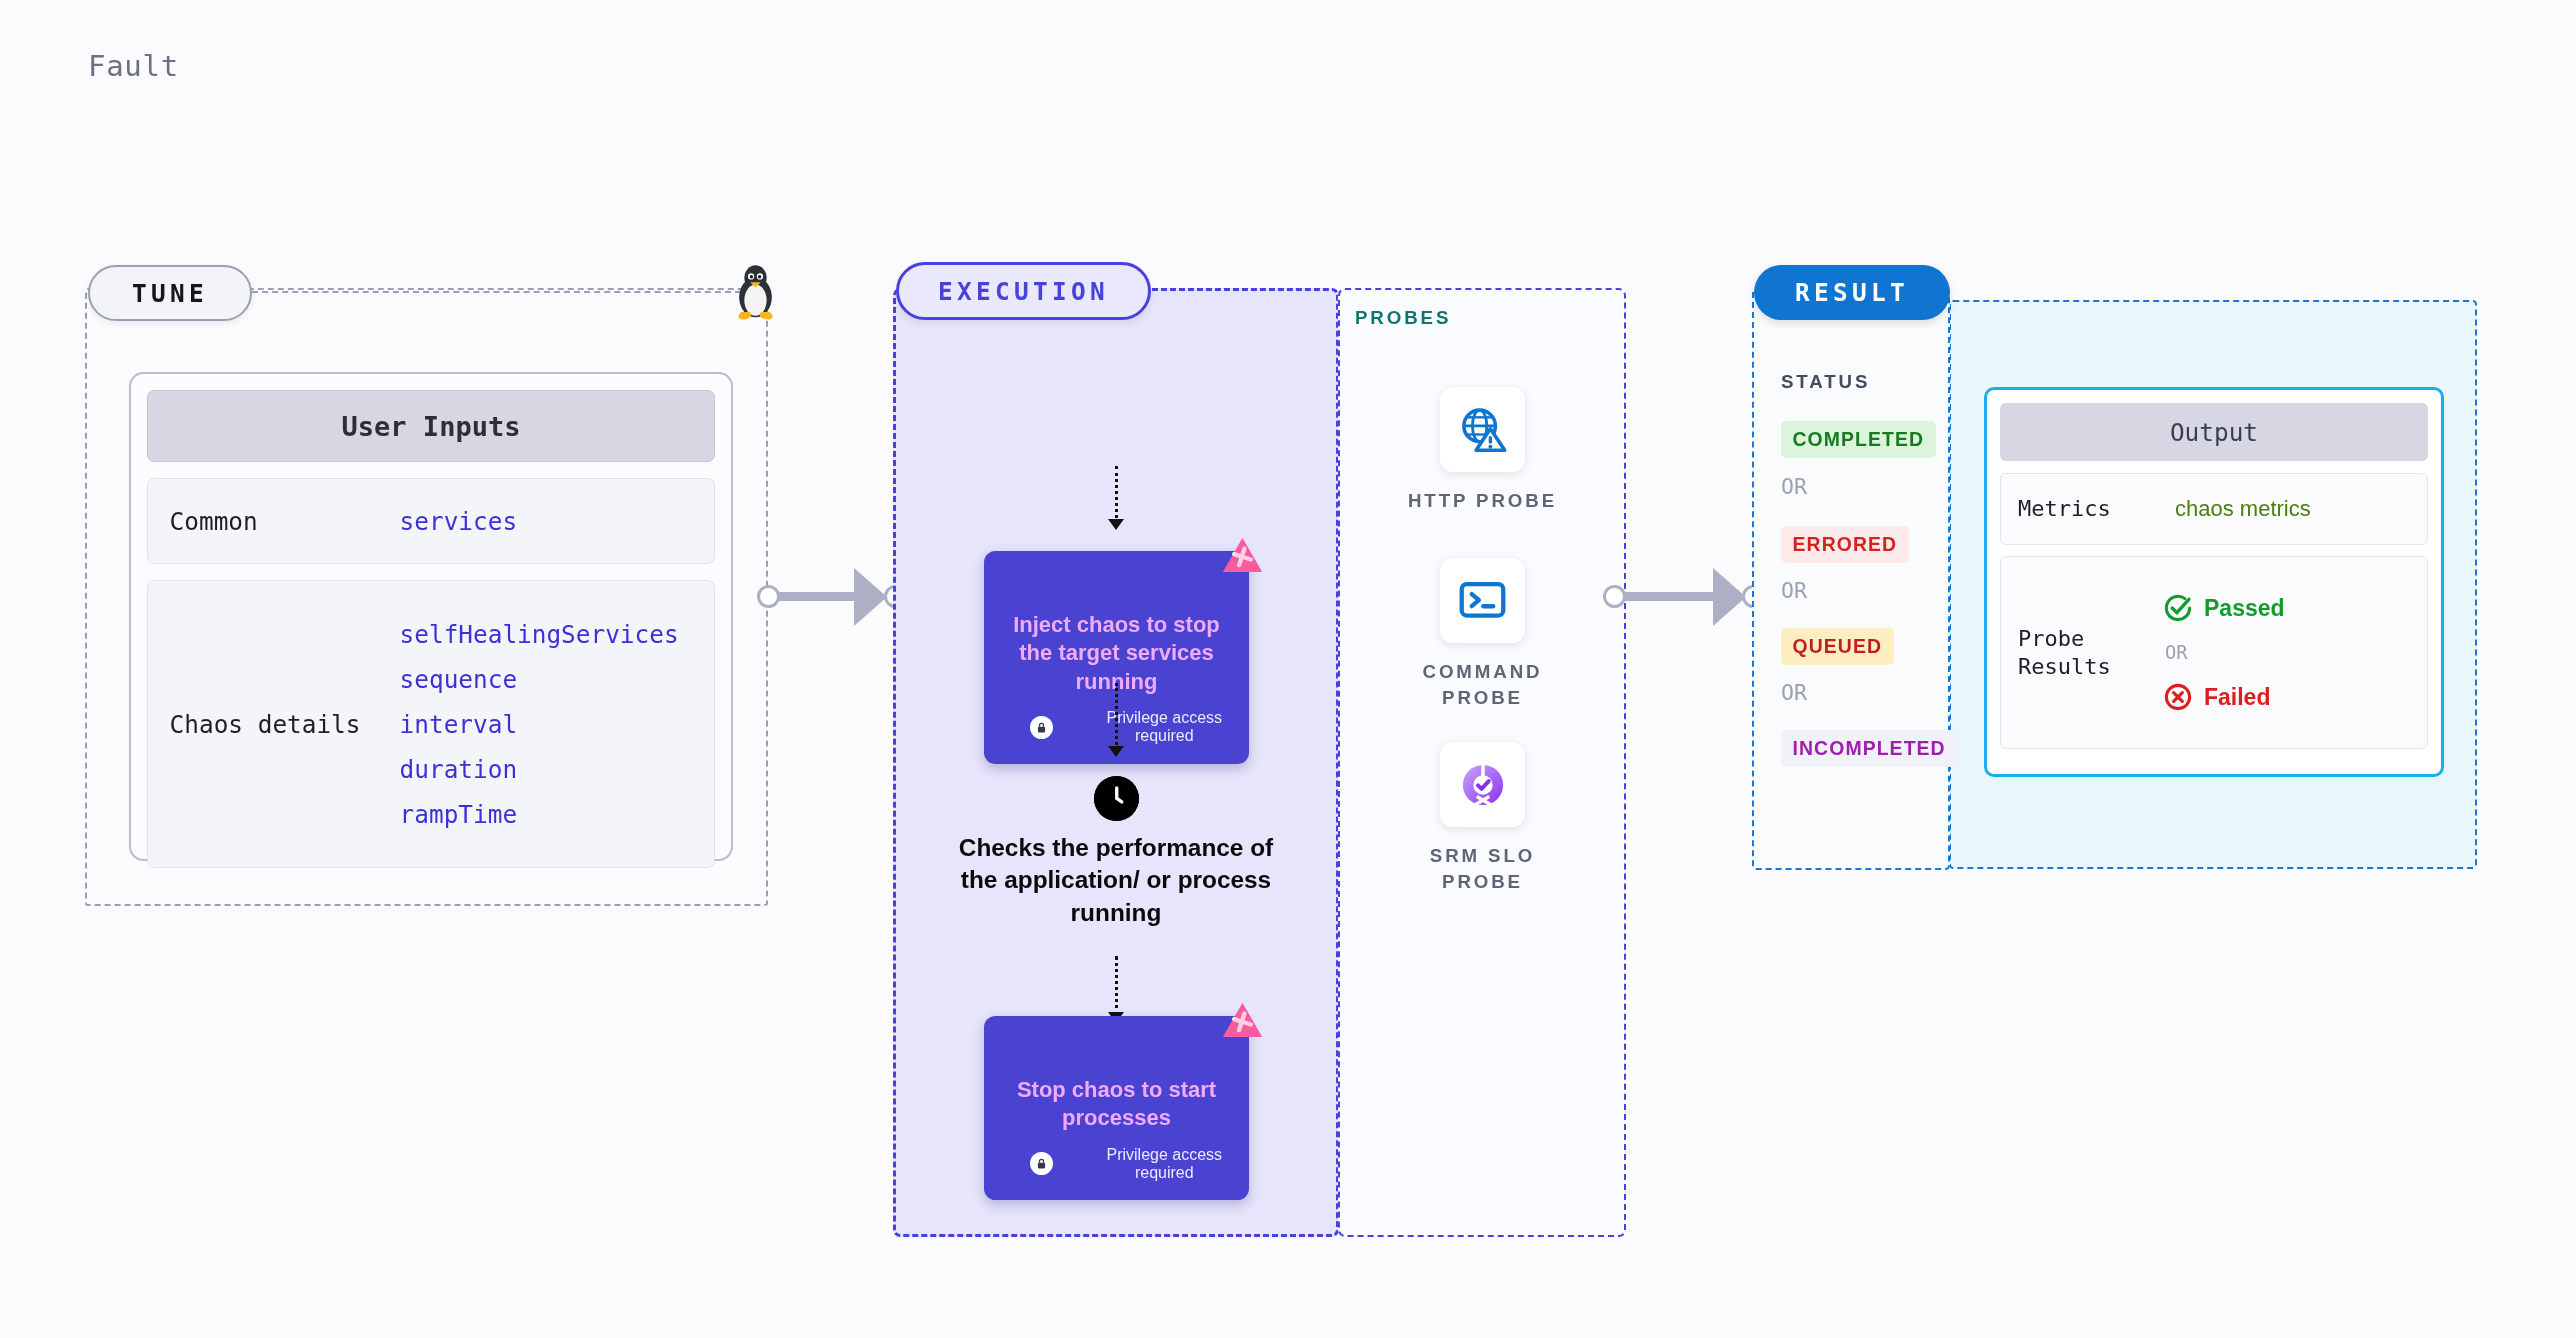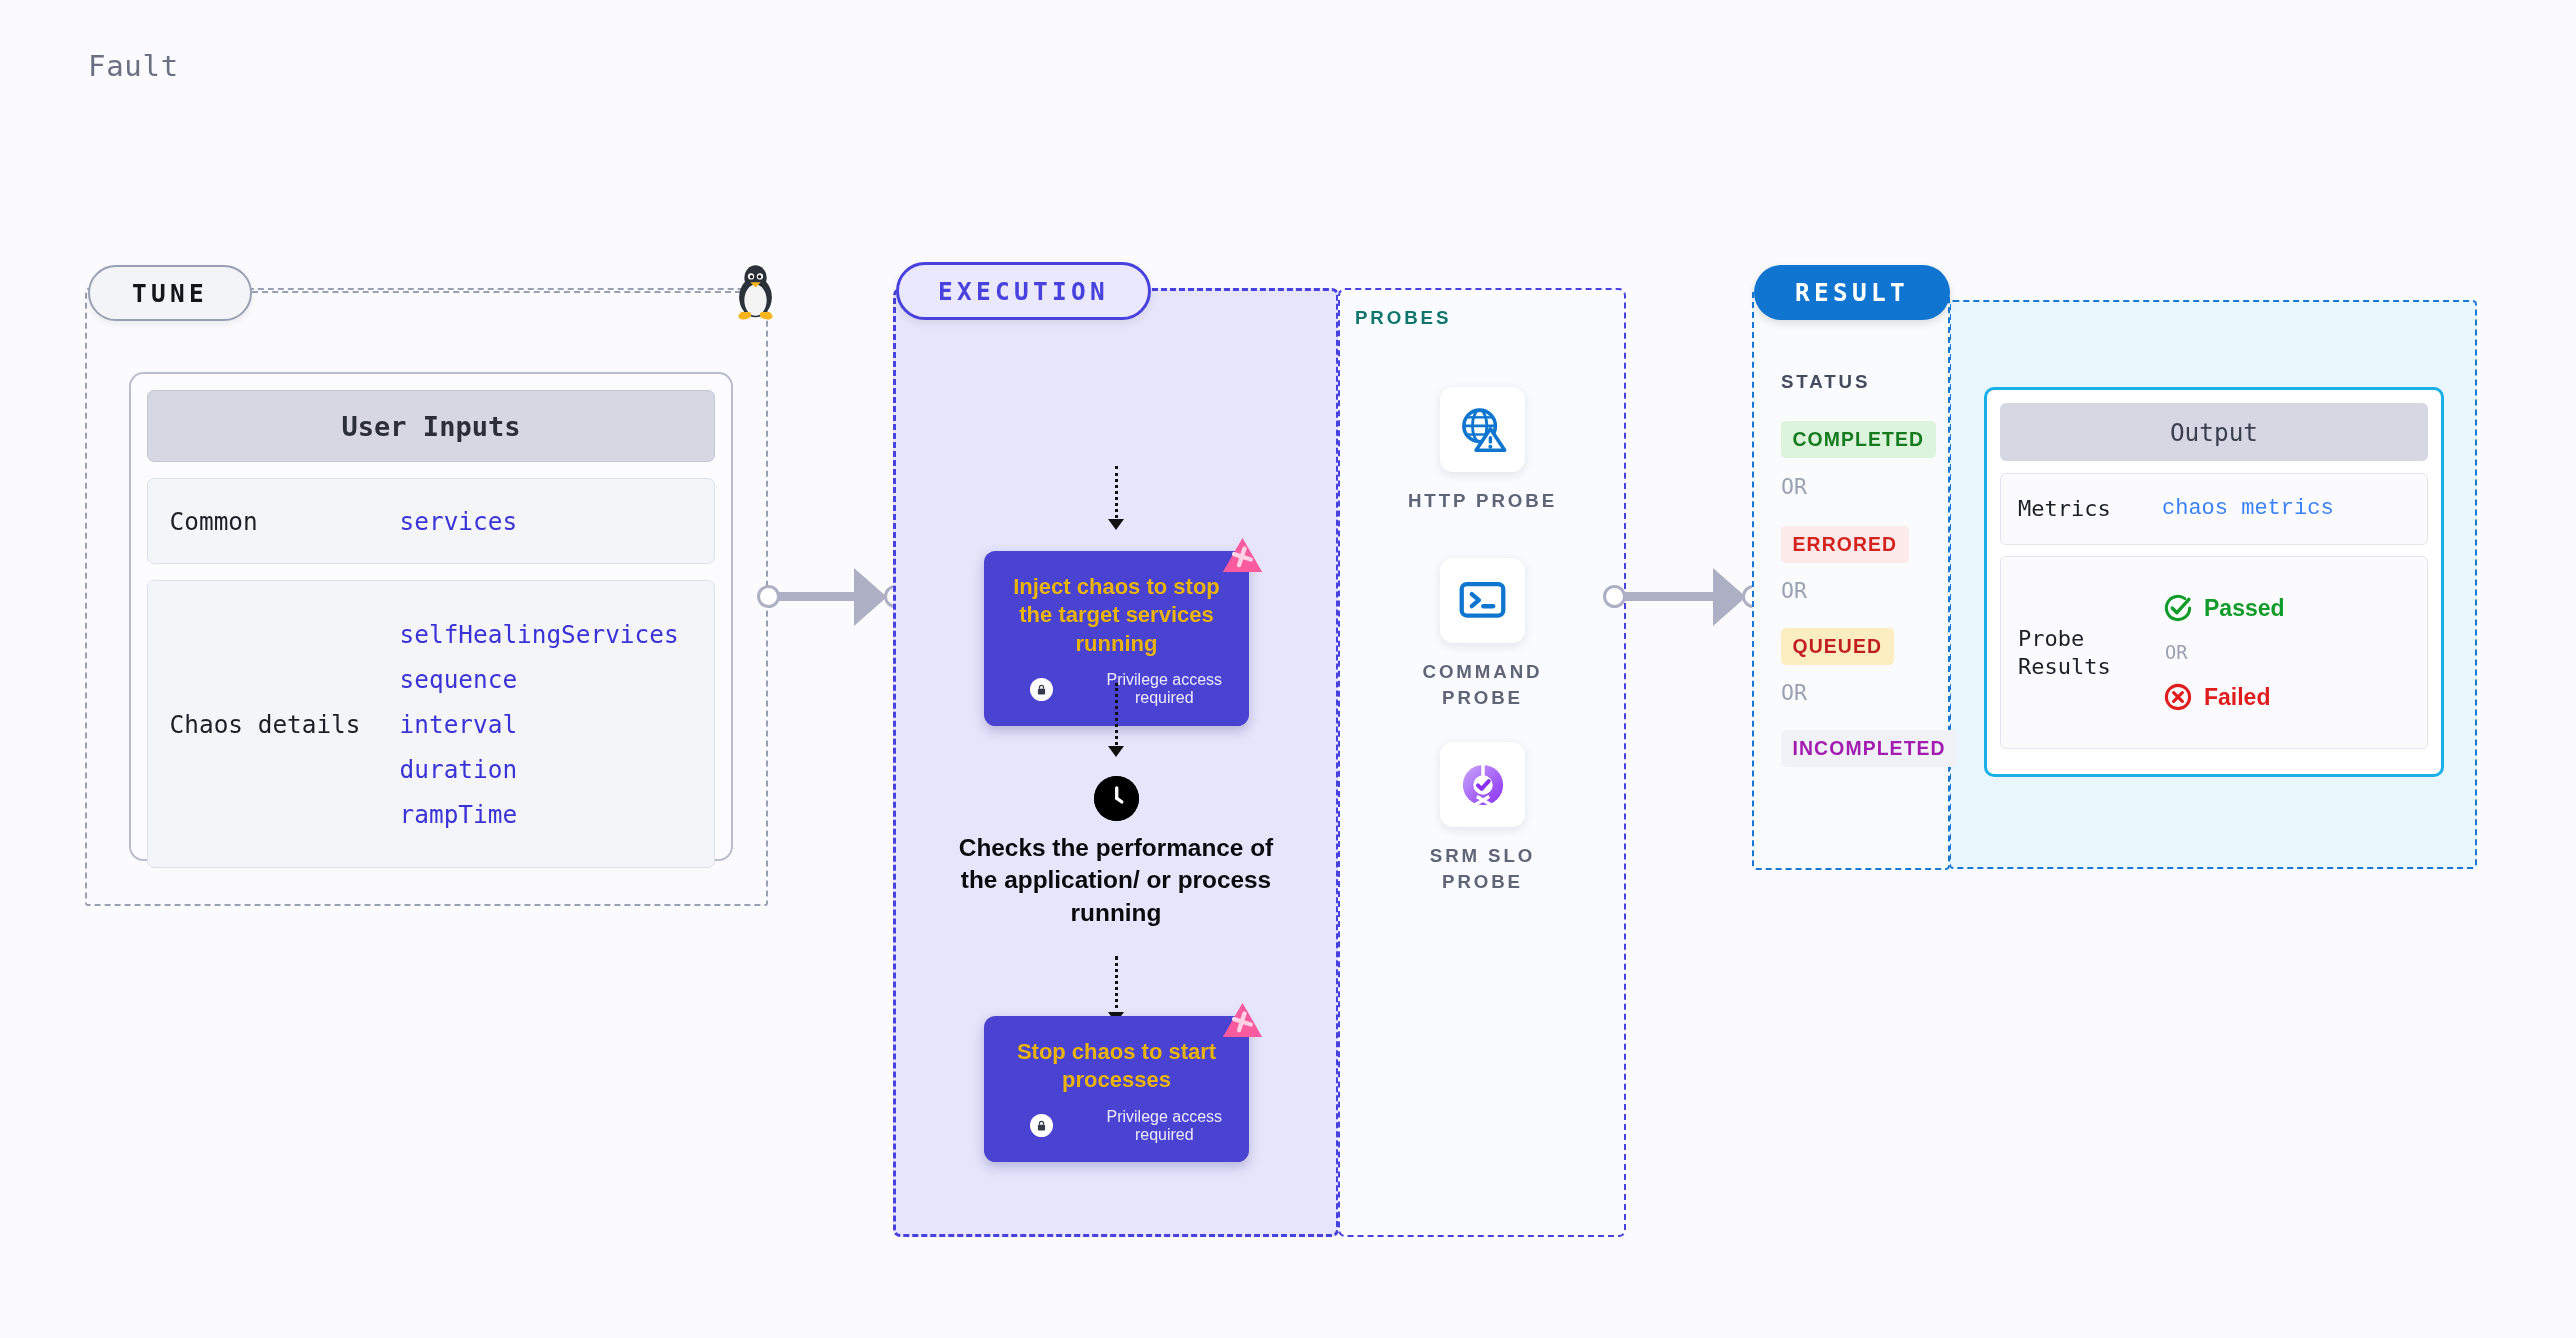--- a/index.html
+++ b/index.html
@@ -73,21 +73,21 @@
   }
   .exec-step {
     position: absolute; width: 316px; text-align: center;
     font-size: 24.4px; font-weight: bold; color: #0a0a0c; line-height: 1.33;
   }
   .pcard {
     position: absolute; width: 265px; background: #4a43d1; border-radius: 11.5px;
     padding: 21.6px 14.4px 18.7px; text-align: center;
     box-shadow: 0 4.3px 11.5px rgba(40,35,120,.25);
   }
-  .pcard-t { font-size: 22px; font-weight: bold; color: #eab308; line-height: 1.3; }
+  .pcard-t { font-size: 22px; font-weight: bold; color: #f0abfc; line-height: 1.3; margin-top: 38px; }
   .pcard-sub { margin-top: 13px; display: flex; align-items: center; justify-content: center; gap: 8.6px; }
   .pcard-sub span { font-size: 16px; color: #eceaff; margin-left: 32px; }
   .lockdot {
     width: 23px; height: 23px; border-radius: 50%; background: #fff;
     display: flex; align-items: center; justify-content: center; flex: none;
   }
   .harness {
     position: absolute; right: -16px; top: -16px; width: 45px; height: 45px;
   }
   .vdots { position: absolute; width: 2.9px; background: transparent; }
@@ -159,21 +159,21 @@
     font-family: "DejaVu Sans Mono", monospace; font-size: 24.4px; color: #3b3f4d;
   }
   .out-sec {
     margin-top: 11.5px; background: #fbfbfd; border: 0.7px solid #e3e5ec; border-radius: 5.8px;
     display: flex; align-items: center; padding: 14.4px 17px;
   }
   .out-label {
     font-family: "DejaVu Sans Mono", monospace; font-size: 22px; color: #1d1f27;
     width: 144px; flex: none; line-height: 1.25;
   }
-  .out-metric { font-family: Liberation Mono, monospace; font-size: 22px; color: #3b82f6; }
+  .out-metric { font-family: Liberation Sans, sans-serif; font-size: 22px; color: #4d7c0f; margin-left: 13px; }
   #out-metrics { height: 72px; }
   #out-probe { height: 193px; }
   .pr-col { display: flex; flex-direction: column; gap: 18px; }
   .pr-row { display: flex; align-items: center; gap: 10px; }
   .pr-pass { font-size: 23px; font-weight: bold; color: #119c2a; }
   .pr-fail { font-size: 23px; font-weight: bold; color: #e01d1d; }
   .pr-or { font-family: "DejaVu Sans Mono", monospace; font-size: 18.7px; color: #9ba1b2; margin-left: 2.9px; }
 
   
   .conn { position: absolute; height: 58px; }

